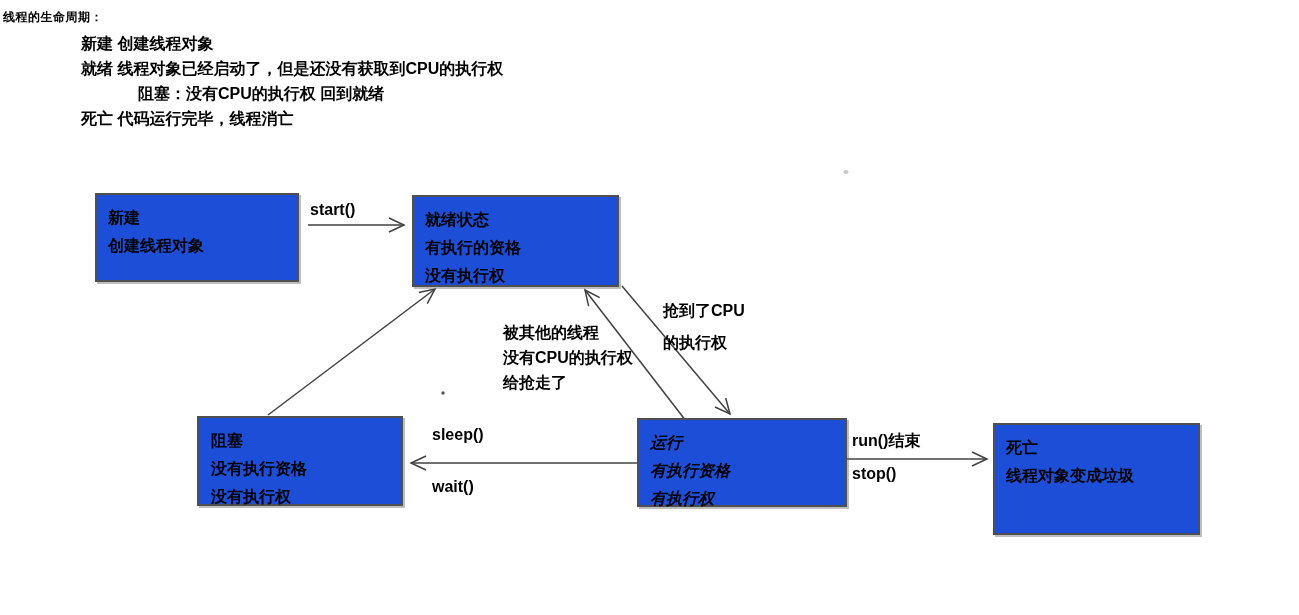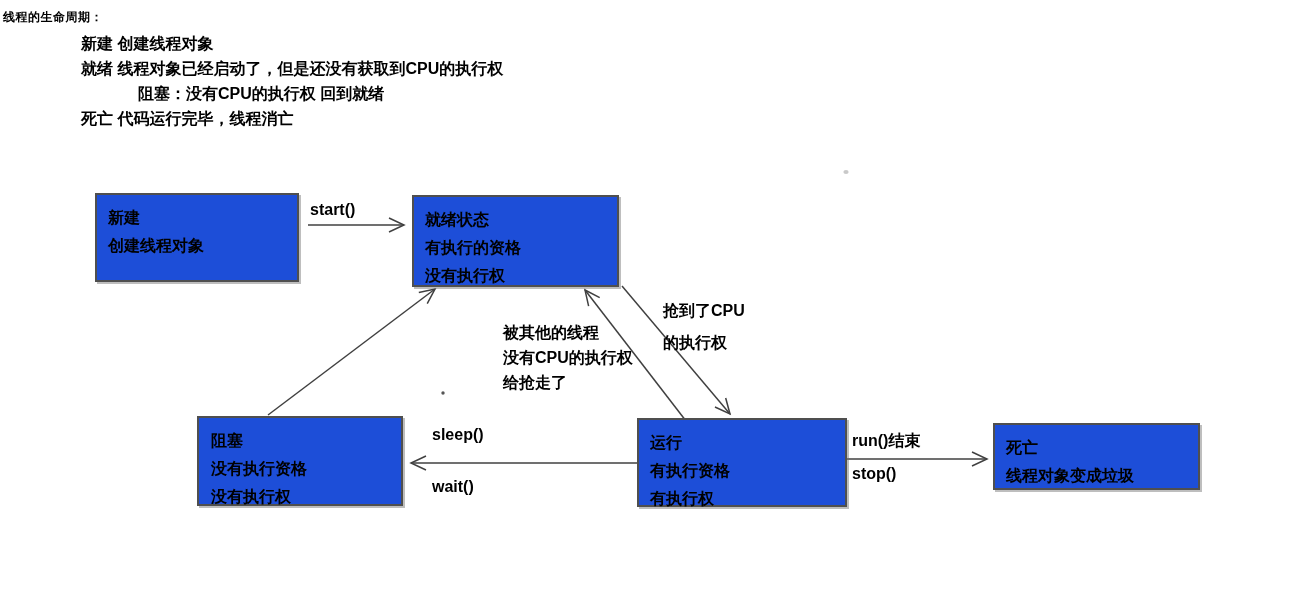--- a/index.html
+++ b/index.html
@@ -42,22 +42,22 @@
     border: 2px solid #4f4f4f;
     box-shadow: 2px 2px 0 rgba(110,110,110,0.45);
     padding: 9px 4px 0 11px;
     font-size: 16px;
     line-height: 28px;
     white-space: nowrap;
   }
   .box-new     { left:  95px; top: 193px; width: 204px; height:  89px; }
   .box-ready   { left: 412px; top: 195px; width: 207px; height:  92px; }
   .box-blocked { left: 197px; top: 416px; width: 206px; height:  90px; padding-left: 12px; }
-  .box-running { left: 637px; top: 418px; width: 210px; height:  89px; }
-  .box-dead    { left: 993px; top: 423px; width: 207px; height:  67px; }
+  .box-running { left: 637px; top: 418px; width: 210px; height:  89px; font-style: italic; }
+  .box-dead    { left: 993px; top: 423px; width: 207px; height:  112px; }
 
   
   .edge-label {
     position: absolute;
     font-size: 16px;
     white-space: nowrap;
   }
   .lbl-start   { left: 310px; top: 201px; }
   .lbl-sleep   { left: 432px; top: 426px; }
   .lbl-wait    { left: 432px; top: 478px; }

